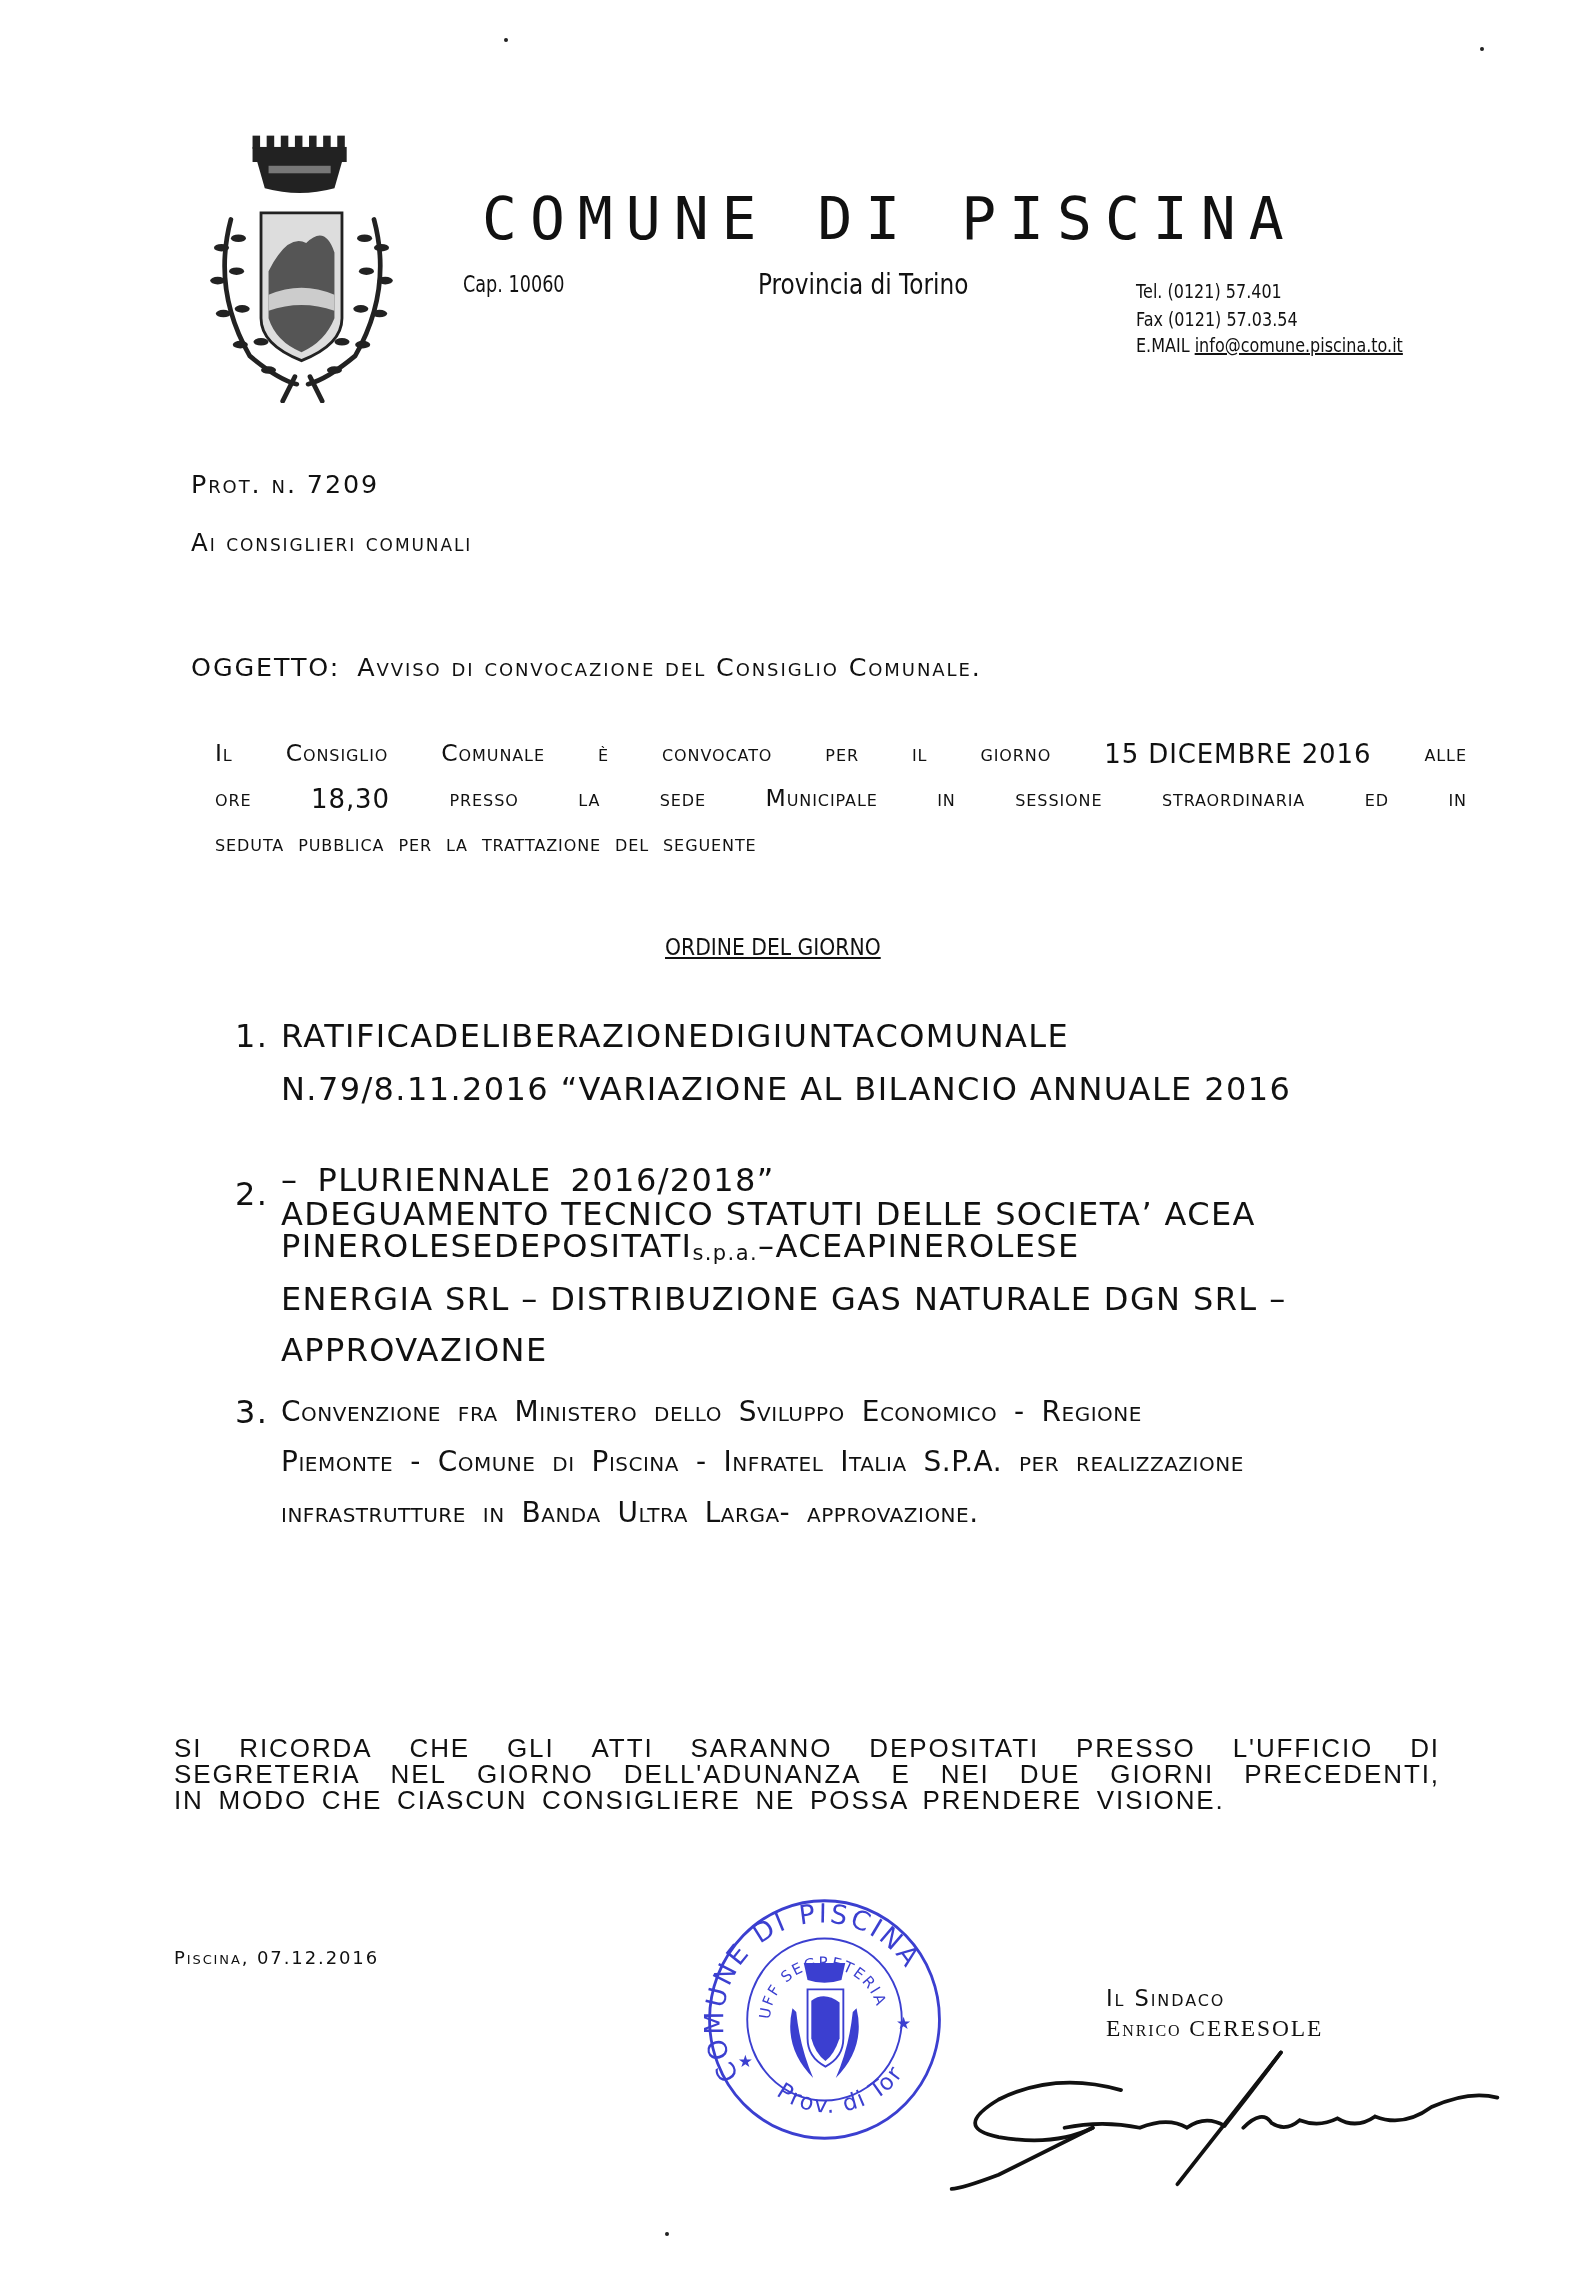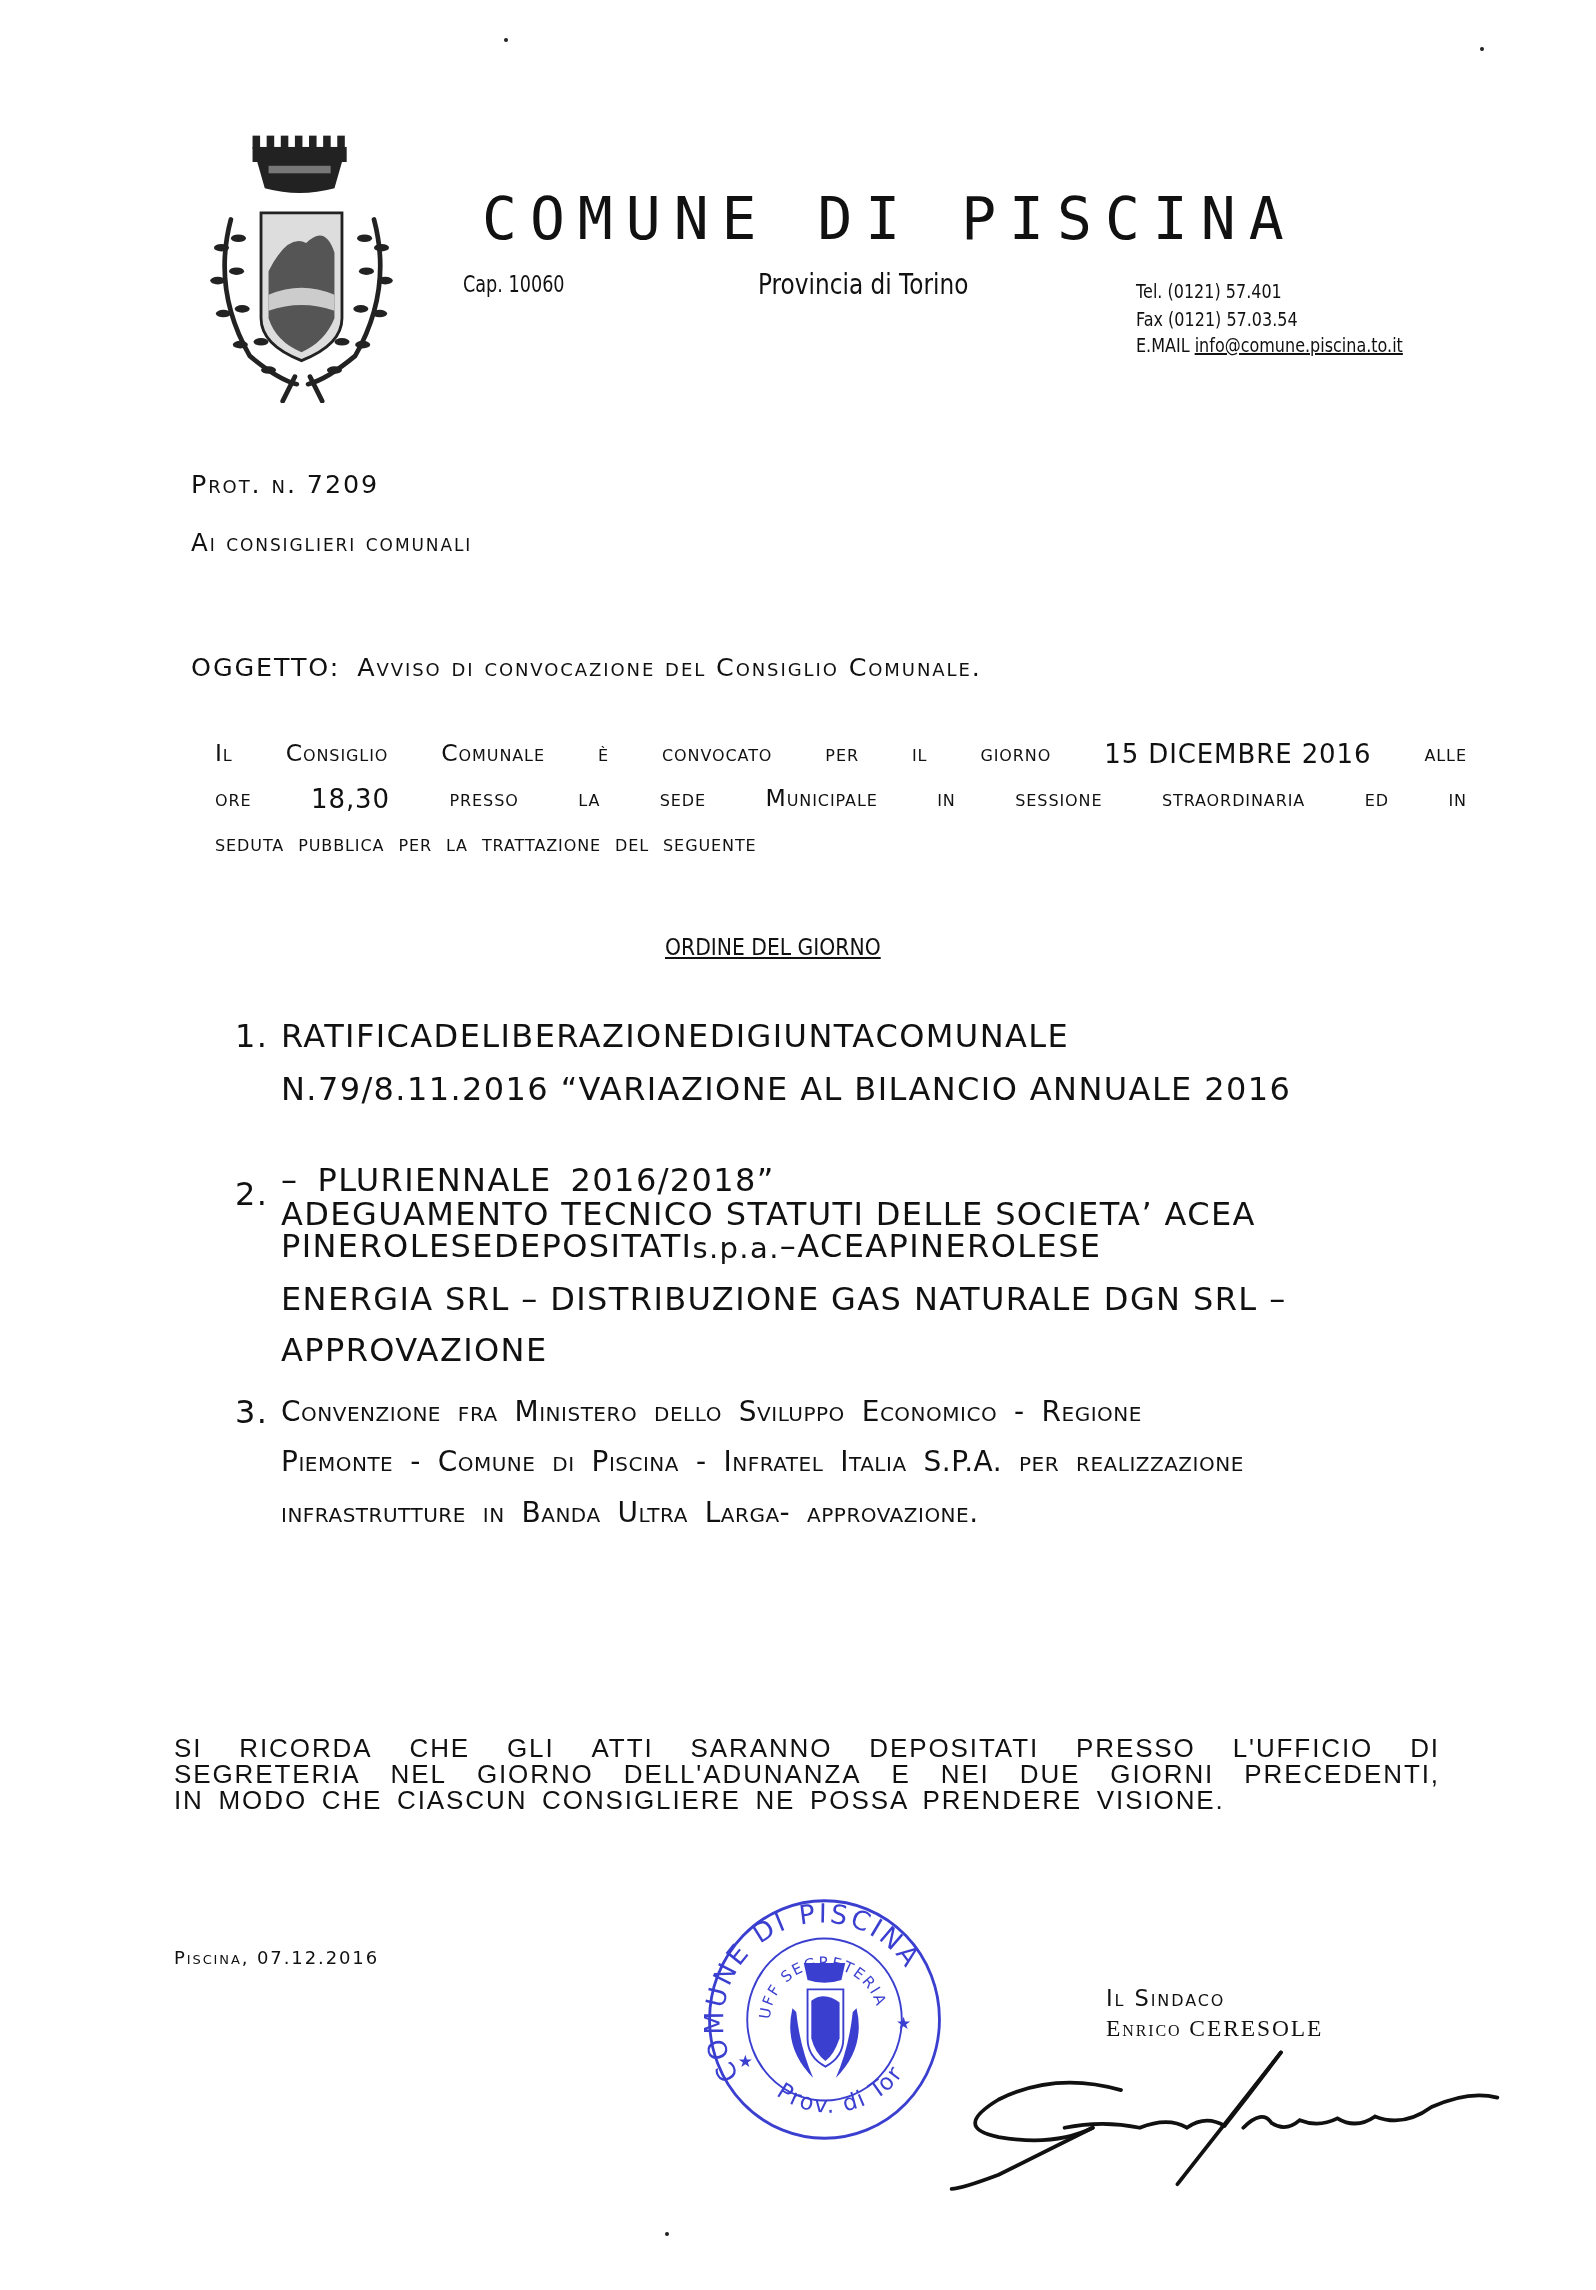--- a/index.html
+++ b/index.html
@@ -24,21 +24,21 @@
   .body-line { left:183px; width:1252px; font-size:23.5px; display:flex; justify-content:space-between; letter-spacing:0.9px;margin-left:32px; }
   #b1 { top:739px; } #b2 { top:784px; } #b3 { top:829px; justify-content:flex-start; word-spacing:5.6px; }
   .strong { font-variant:normal; font-size:26px; letter-spacing:0.9px; }
 
   #odg { left:665px; top:934px; font-family:"DejaVu Sans", sans-serif; font-size:22.6px; text-decoration:underline; transform:scaleX(0.9); transform-origin:left; }
 
   .agenda { font-family:"DejaVu Sans", sans-serif; font-size:32px; letter-spacing:1.4px; }
   .num { left:235px; }
   .aline { left:281px; width:1164px; display:flex; }
   .aline.left { justify-content:flex-start; word-spacing:7.5px; }
-  .small { font-size:29px; }
+  .small { font-size:21px; }
   .a3 { font-family:"DejaVu Sans", sans-serif; font-variant:small-caps; font-size:28px; letter-spacing:0.5px; }
 
   .foot { left:174px; width:1266px; font-family:"Liberation Sans", sans-serif; font-size:26px; letter-spacing:1.9px; display:flex; justify-content:space-between; }
   #f1 { top:1733px; } #f2 { top:1759px; } #f3 { top:1785px; justify-content:flex-start; word-spacing:5.6px; }
 
   #place-date { left:174px; top:1947px; font-size:18px; }
   #sindaco-lbl { left:1106px; top:1985px; font-size:22.6px; }
   #sindaco-name { left:1106px; top:2015px; font-size:23.5px;font-family:Liberation Serif, serif; }
 
   #stamp { left:702px; top:1897px; width:245px; height:245px; }

